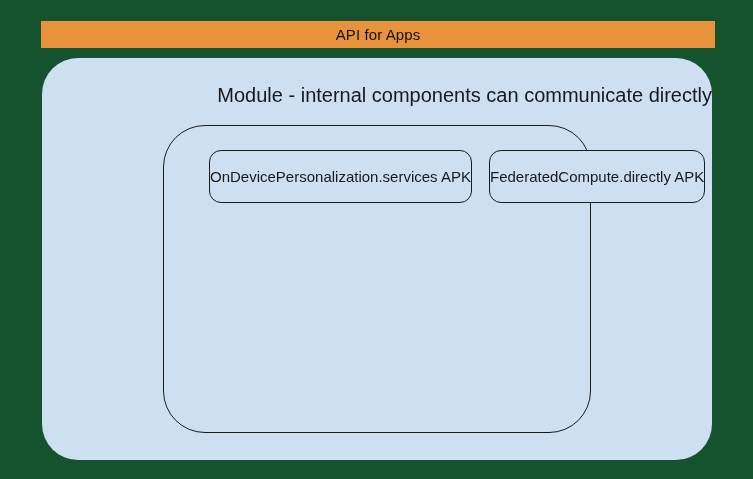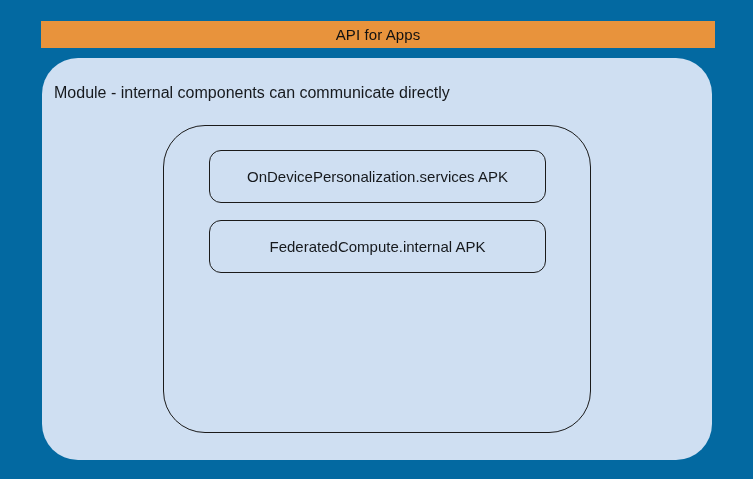--- a/index.html
+++ b/index.html
@@ -10,21 +10,21 @@
   body {
     width: 753px;
     height: 479px;
     overflow: hidden;
     font-family: "Liberation Sans", sans-serif;
   }
   #diagram-root {
     position: relative;
     width: 753px;
     height: 479px;
-    background: #0369a1;
+    background: #14532d;
   }
 
   
   #api-banner {
     position: absolute;
     left: 41px;
     top: 21px;
     width: 674px;
     height: 27px;
     background: #e8933c;
@@ -45,25 +45,25 @@
     left: 42px;
     top: 58px;
     width: 670px;
     height: 402px;
     background: #cfdff2;
     border-radius: 36px;
   }
 
   #module-caption {
     position: absolute;
-    left: 12px;
+    left: 0;
     top: 27px;
     width: 100%;
-    text-align: left;
-    font-size: 16px;
+    text-align: right;
+    font-size: 20px;
     color: #16191d;
     line-height: 1;
   }
 
   
   #internal-components-group {
     position: absolute;
     left: 121px;
     top: 67px;
     width: 428px;
@@ -72,21 +72,20 @@
     border-radius: 42px;
     box-sizing: border-box;
   }
 
   #component-list {
     position: absolute;
     left: 45px;
     top: 24px;
     width: 337px;
     display: flex;
-    flex-direction: column;
     gap: 17px;
   }
 
   .component-box {
     height: 53px;
     border: 1.4px solid #1b1b1b;
     border-radius: 12px;
     background: #cfdff2;
     box-sizing: border-box;
     display: flex;
@@ -115,21 +114,21 @@
 
     <div id="internal-components-group">
 
       <div id="component-list">
 
         <div class="component-box">
           <span class="component-label">OnDevicePersonalization.services APK</span>
         </div>
 
         <div class="component-box">
-          <span class="component-label">FederatedCompute.internal APK</span>
+          <span class="component-label">FederatedCompute.directly APK</span>
         </div>
 
 
 
       </div>
     </div>
   </div>
 </div>
 
 </body></html>

